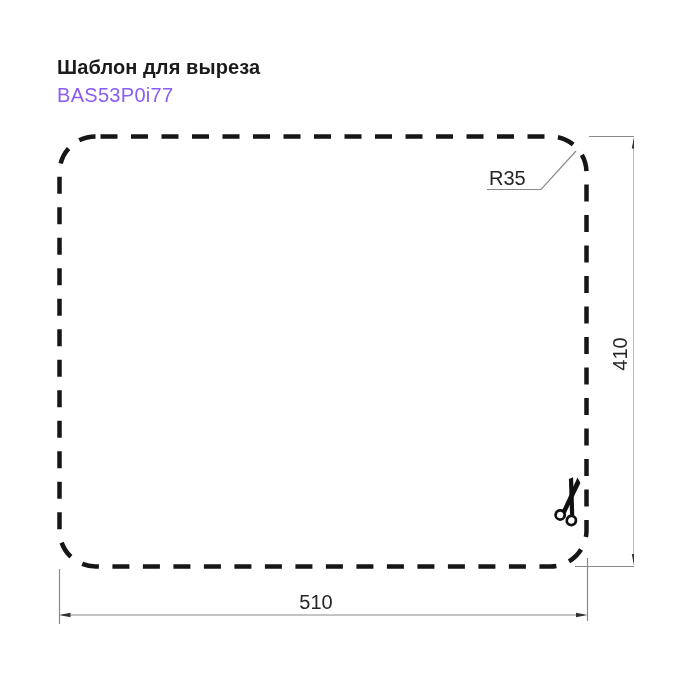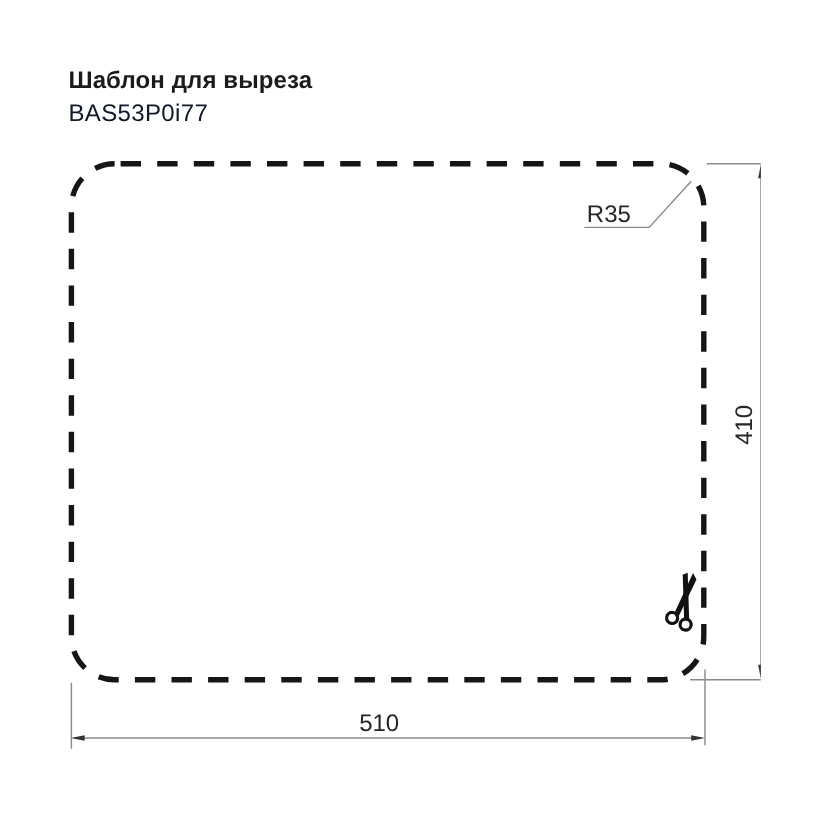--- a/index.html
+++ b/index.html
@@ -20,21 +20,21 @@
     color: #1b1b1b;
     letter-spacing: 0.1px;
     margin: 0;
   }
   .model {
     position: absolute;
     left: 57px;
     top: 84px;
     font-size: 20px;
     font-weight: 400;
-    color: #0f172a;
+    color: #8b5cf6;
     letter-spacing: 0.3px;
   }
   svg.drawing {
     position: absolute;
     left: 0;
     top: 0;
   }
   .dim-text {
     font-family: "Liberation Sans", "DejaVu Sans", sans-serif;
     font-size: 20px;

